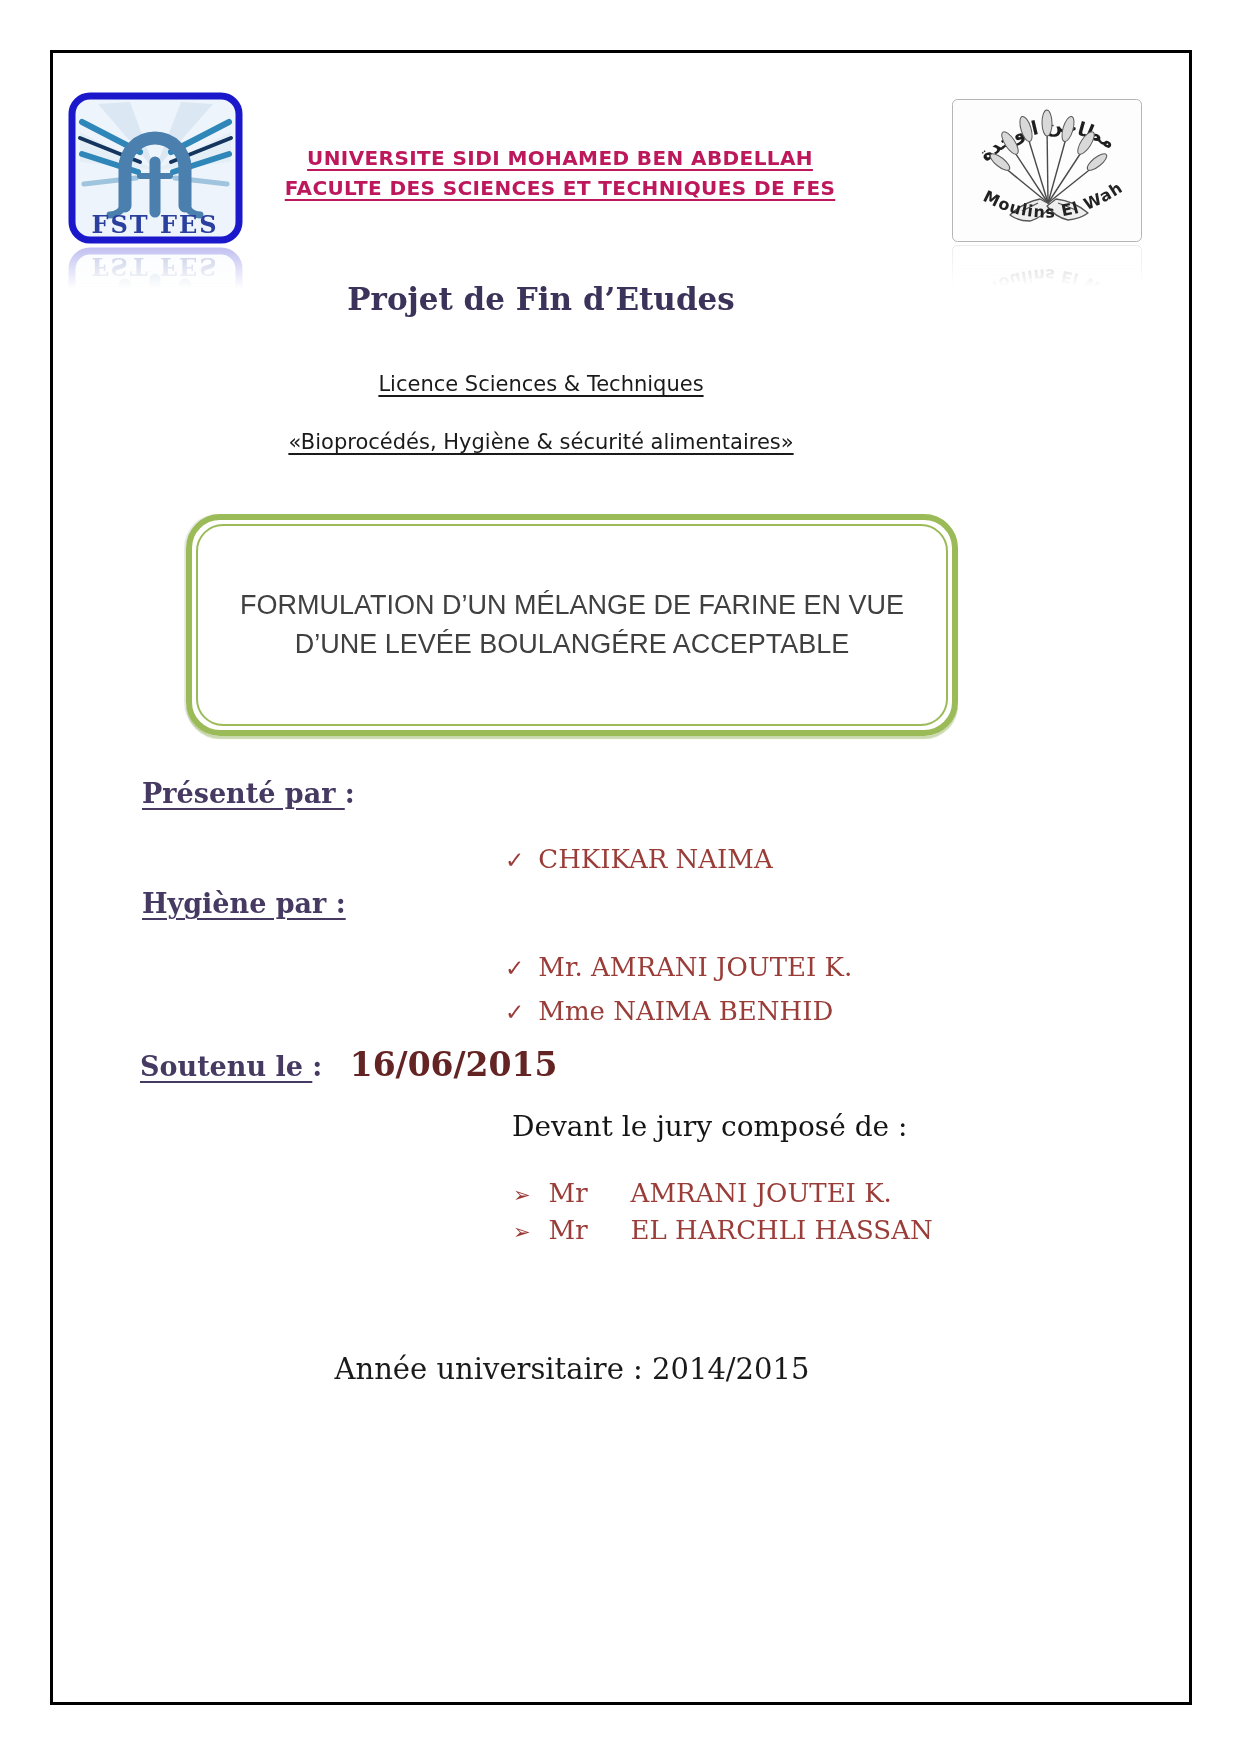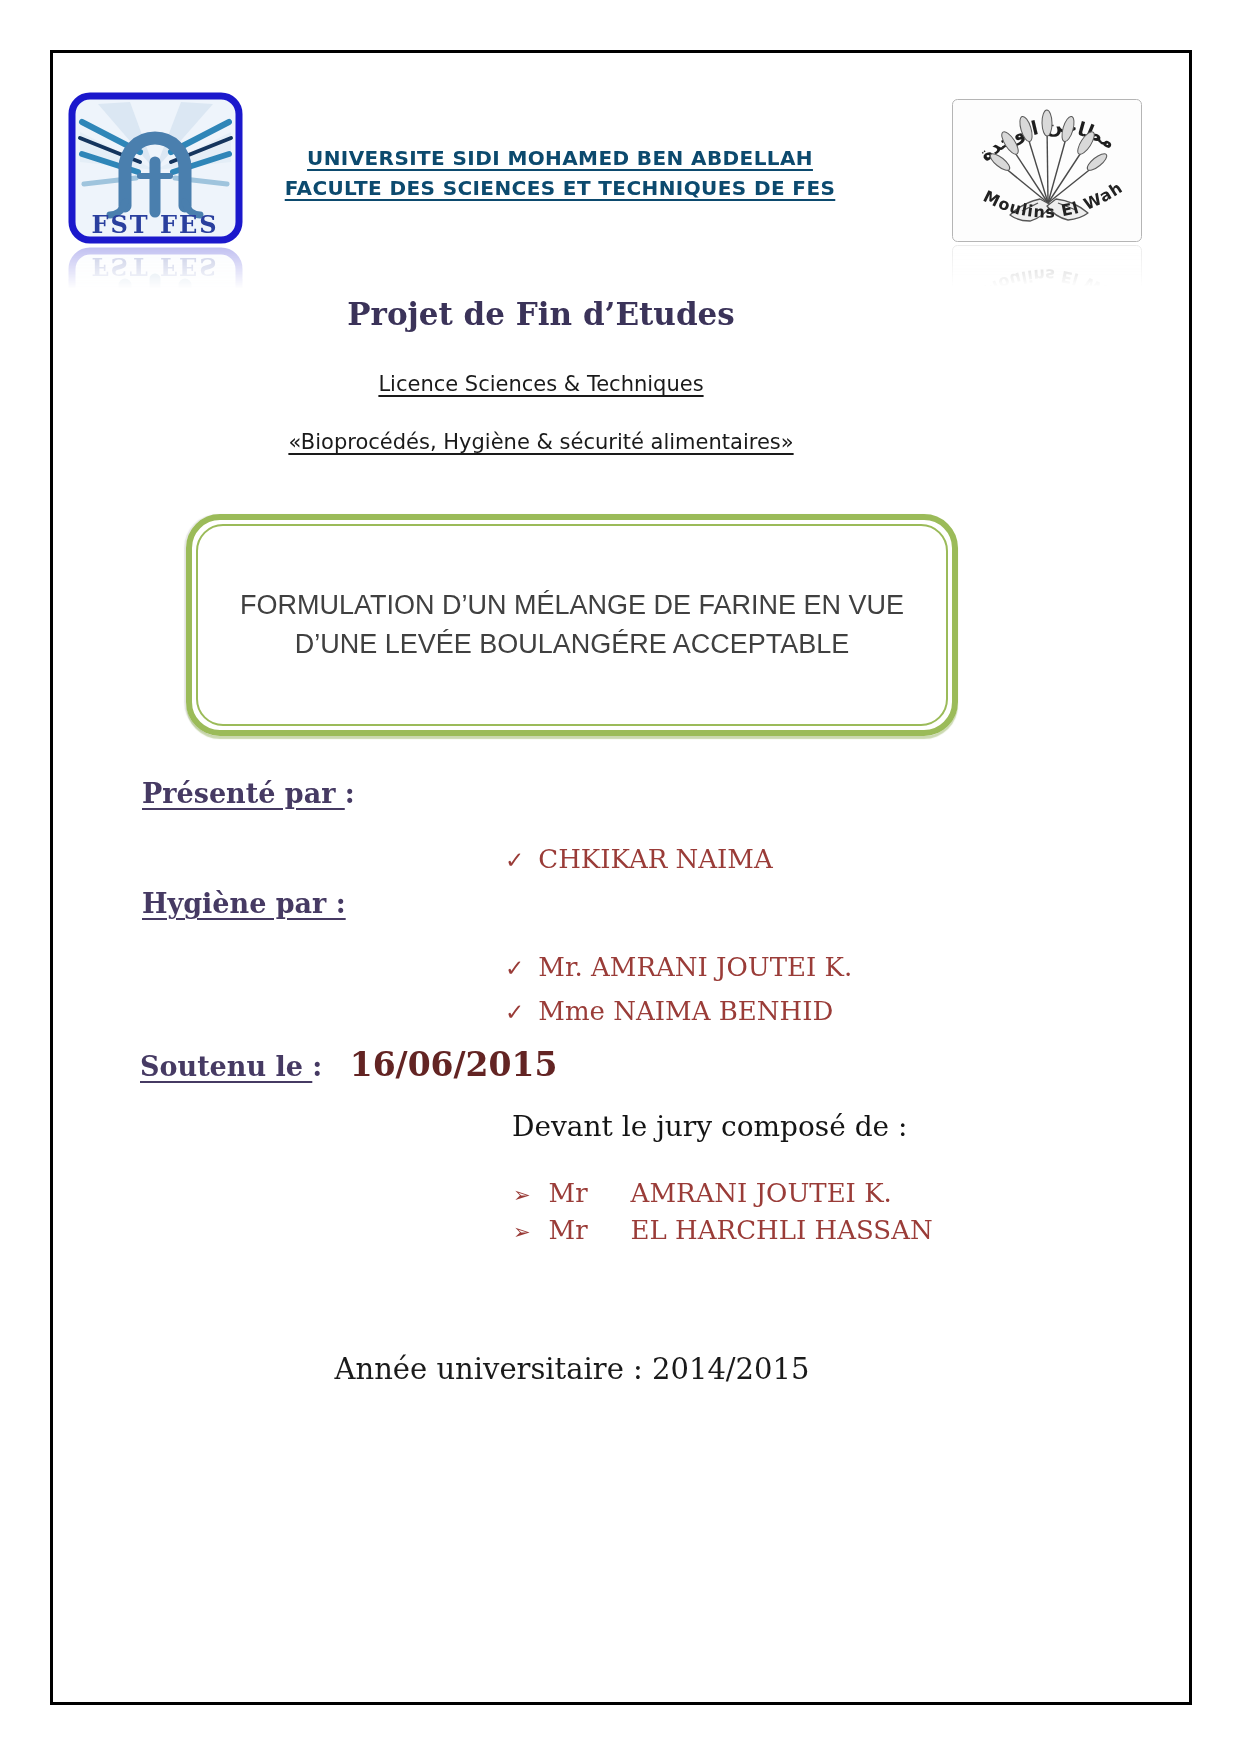--- a/index.html
+++ b/index.html
@@ -13,26 +13,26 @@
   .logo-right{left:952px;top:99px;width:190px;}
   .logo-wrap svg{display:block;}
   .reflect{height:56px;overflow:hidden;margin-top:3px;opacity:.32;
            -webkit-mask-image:linear-gradient(to bottom,rgba(0,0,0,.85) 0%,rgba(0,0,0,0) 75%);
            mask-image:linear-gradient(to bottom,rgba(0,0,0,.85) 0%,rgba(0,0,0,0) 75%);}
   .reflect svg{transform:scaleY(-1);filter:blur(.4px);}
 
   
   .univ{position:absolute;left:250px;top:143px;width:620px;text-align:center;
         font-family:"DejaVu Sans", sans-serif;font-weight:bold;font-size:20px;line-height:30px;
-        color:#0c4a6e;letter-spacing:.4px;}
+        color:#be185d;letter-spacing:.4px;}
   .univ div{text-decoration:underline;text-decoration-thickness:2px;text-underline-offset:4px;}
 
   
   .cblock{position:absolute;left:191px;width:700px;text-align:center;}
-  .main-title{top:296px;font-family:"DejaVu Serif", serif;font-weight:bold;font-size:31px;color:#3b3359;text-align:center;}
+  .main-title{top:281px;font-family:"DejaVu Serif", serif;font-weight:bold;font-size:31px;color:#3b3359;text-align:center;}
   .degree{top:372px;font-family:"DejaVu Sans", sans-serif;font-size:21px;color:#1a1a1a;}
   .degree span, .speciality span{text-decoration:underline;text-decoration-thickness:2px;text-underline-offset:4px;}
   .speciality{top:430px;font-family:"DejaVu Sans", sans-serif;font-size:21px;color:#1a1a1a;}
 
   
   .subject-box{position:absolute;left:186px;top:514px;width:760px;height:210px;
                border:6px solid #9bbb59;border-radius:34px;
                box-shadow:0 3px 1px rgba(140,170,80,.45), -2px 0 1px rgba(160,160,160,.25);}
   .subject-inner{position:absolute;left:4px;top:4px;right:4px;bottom:4px;border:2px solid #9bbb59;
                  border-radius:27px;display:flex;flex-direction:column;justify-content:center;

